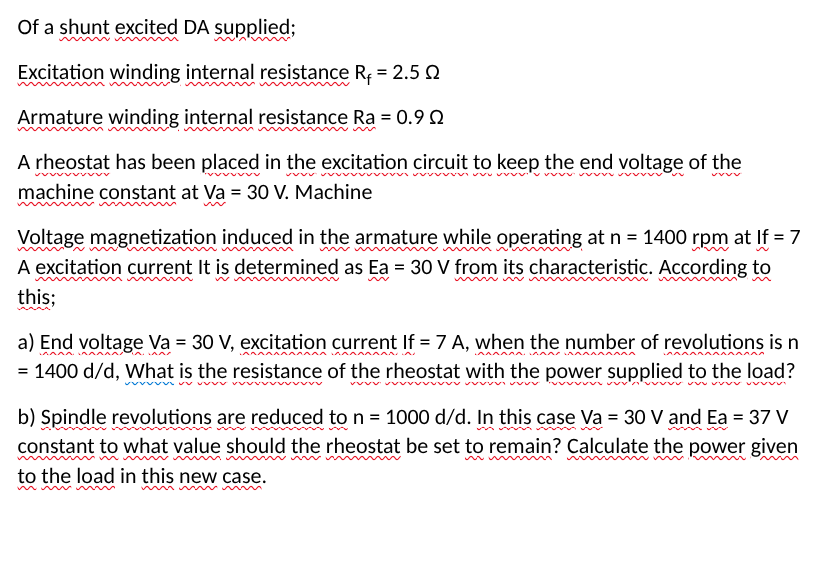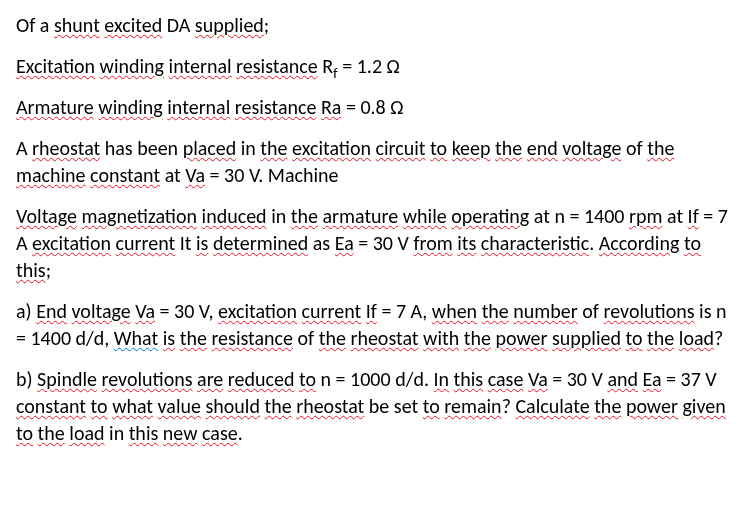--- a/index.html
+++ b/index.html
@@ -38,25 +38,25 @@
     }
   </style>
 </head>
 <body>
 
 <p>
 <span>Of a </span><span class="wavy-red">shunt</span><span> </span><span class="wavy-red">excited</span><span> DA </span><span class="wavy-red">supplied</span><span>;</span>
 </p>
 
 <p>
-<span class="wavy-red">Excitation</span><span> </span><span class="wavy-red">winding</span><span> </span><span class="wavy-red">internal</span><span> </span><span class="wavy-red">resistance</span><span> R</span><span class="sub">f</span><span> = 1.2 Ω</span>
+<span class="wavy-red">Excitation</span><span> </span><span class="wavy-red">winding</span><span> </span><span class="wavy-red">internal</span><span> </span><span class="wavy-red">resistance</span><span> R</span><span class="sub">f</span><span> = 2.5 Ω</span>
 </p>
 
 <p>
-<span class="wavy-red">Armature</span><span> </span><span class="wavy-red">winding</span><span> </span><span class="wavy-red">internal</span><span> </span><span class="wavy-red">resistance</span><span> </span><span class="wavy-red">Ra</span><span> = 0.8 Ω</span>
+<span class="wavy-red">Armature</span><span> </span><span class="wavy-red">winding</span><span> </span><span class="wavy-red">internal</span><span> </span><span class="wavy-red">resistance</span><span> </span><span class="wavy-red">Ra</span><span> = 0.9 Ω</span>
 </p>
 
 <p>
 <span>A </span><span class="wavy-red">rheostat</span><span> has been </span><span class="wavy-red">placed</span><span> in </span><span class="wavy-red">the</span><span> </span><span class="wavy-red">excitation</span><span> </span><span class="wavy-red">circuit</span><span> </span><span class="wavy-red">to</span><span> </span><span class="wavy-red">keep</span><span> </span><span class="wavy-red">the</span><span> </span><span class="wavy-red">end</span><span> </span><span class="wavy-red">voltage</span><span> of </span><span class="wavy-red">the</span><span> </span><span class="wavy-red">machine</span><span> </span><span class="wavy-red">constant</span><span> at </span><span class="wavy-red">Va</span><span> = 30 V. Machine</span>
 </p>
 
 <p>
 <span class="wavy-red">Voltage</span><span> </span><span class="wavy-red">magnetization</span><span> </span><span class="wavy-red">induced</span><span> in </span><span class="wavy-red">the</span><span> </span><span class="wavy-red">armature</span><span> </span><span class="wavy-red">while</span><span> </span><span class="wavy-red">operating</span><span> at n = 1400 </span><span class="wavy-red">rpm</span><span> at </span><span class="wavy-red">If</span><span> = 7 A </span><span class="wavy-red">excitation</span><span> </span><span class="wavy-red">current</span><span> It </span><span class="wavy-red">is</span><span> </span><span class="wavy-red">determined</span><span> as </span><span class="wavy-red">Ea</span><span> = 30 V </span><span class="wavy-red">from</span><span> </span><span class="wavy-red">its</span><span> </span><span class="wavy-red">characteristic</span><span>. </span><span class="wavy-red">According</span><span> </span><span class="wavy-red">to</span><span> </span><span class="wavy-red">this</span><span>;</span>
 </p>
 

